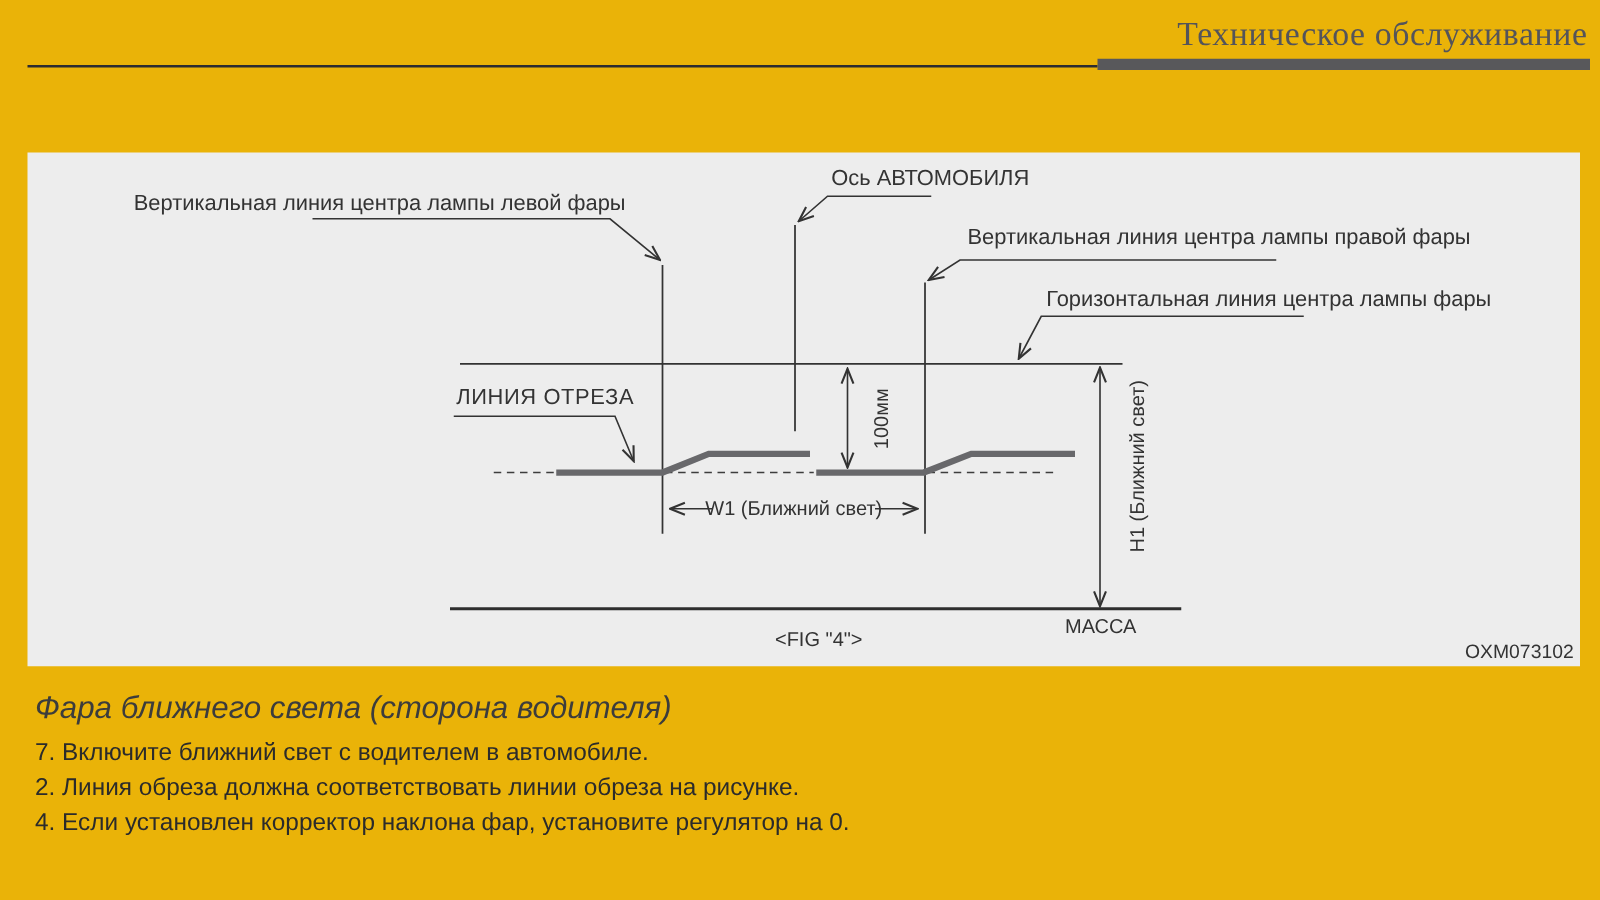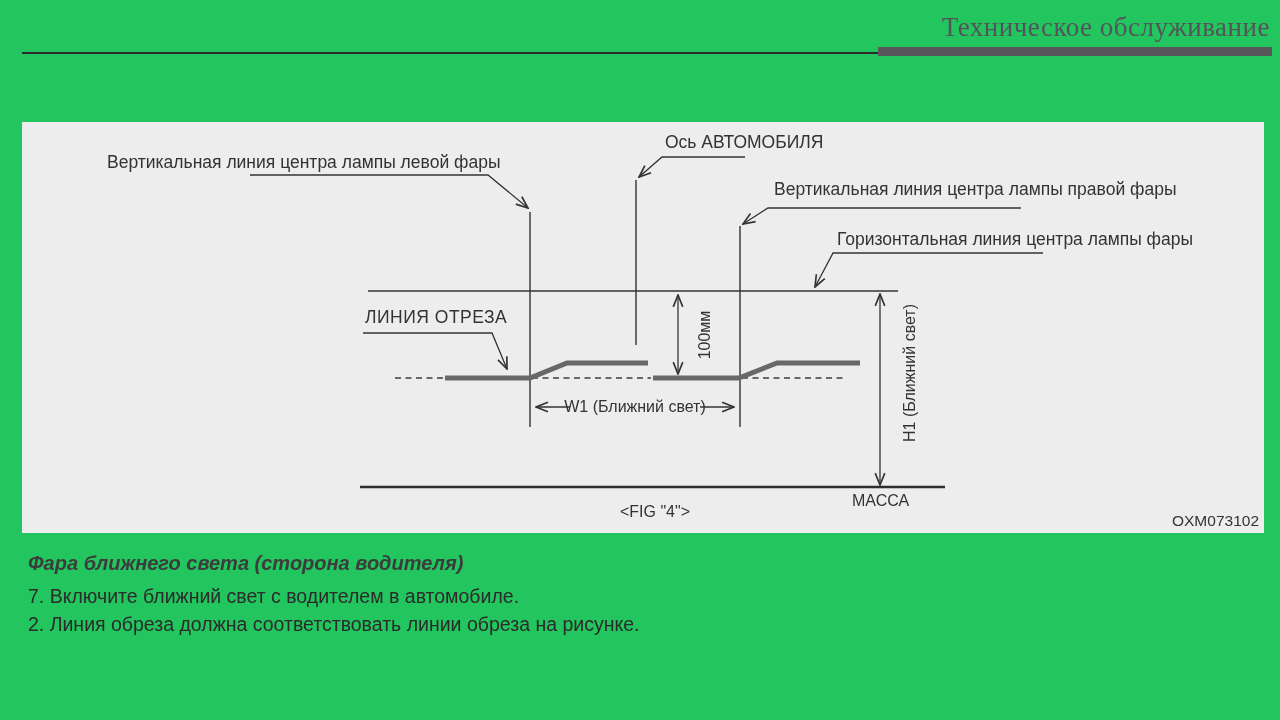--- a/index.html
+++ b/index.html
@@ -1,16 +1,16 @@
 <!DOCTYPE html>
 <html><head>
 <meta charset="utf-8">
 <style>
   html,body{margin:0;padding:0;background:#fff;}
-  .page{position:relative;width:1280px;height:720px;background:#22c55e;overflow:hidden;
+  .page{position:relative;width:1280px;height:720px;background:#eab308;overflow:hidden;
         font-family:"Liberation Sans", sans-serif;}
   
   .page-title{position:absolute;top:12px;right:10px;
               font-family:"Liberation Serif", serif;
               font-size:27px;color:#54545a;letter-spacing:0.5px;}
   .header-rule{position:absolute;left:22px;top:52px;width:856px;height:2px;background:#2c2c30;}
   .header-bar{position:absolute;left:878px;top:47px;width:394px;height:9px;background:#58585b;}
   
   .panel{position:absolute;left:22px;top:122px;width:1242px;height:411px;background:#ededed;}
   .panel svg{display:block;}
@@ -18,21 +18,21 @@
   .lbl{font-size:17.5px;}
   .lbl-caps{font-size:17.5px;letter-spacing:0.5px;}
   .dim{font-size:16px;}
   .thin{stroke:#333;stroke-width:1.4;fill:none;}
   .leader{stroke:#333;stroke-width:1.3;fill:none;}
   .dash{stroke:#3d3d3d;stroke-width:1.3;stroke-dasharray:6 4.5;fill:none;}
   .beam{stroke:#68686b;stroke-width:5;fill:none;}
   .ground{stroke:#2e2e2e;stroke-width:2.4;fill:none;}
   
   .instructions{position:absolute;left:28px;top:552px;color:#2d2d2d;}
-  .instr-heading{margin:0 0 7px 0;font-size:20px;font-weight:bold;font-style:italic;color:#3c3c3c;}
+  .instr-heading{margin:0 0 7px 0;font-size:25px;font-weight:normal;font-style:italic;color:#3c3c3c;}
   .instr-step{margin:0;font-size:19.5px;line-height:28px;color:#2b2b2b;}
 </style>
 </head>
 <body>
 
 <div class="page">
 
   <div class="page-title">Техническое обслуживание</div>
   <div class="header-rule"></div>
   <div class="header-bar"></div>
@@ -83,15 +83,16 @@
       <text class="dim" x="830" y="384">МАССА</text>
       <text class="dim" x="633" y="395" text-anchor="middle">&lt;FIG "4"&gt;</text>
       <text x="1237" y="404" text-anchor="end" font-size="15.5">OXM073102</text>
     </svg>
   </div>
 
   <div class="instructions">
     <p class="instr-heading">Фара ближнего света (сторона водителя)</p>
     <p class="instr-step">7. Включите ближний свет с водителем в автомобиле.</p>
     <p class="instr-step">2. Линия обреза должна соответствовать линии обреза на рисунке.</p>
+    <p class="instr-step">4. Если установлен корректор наклона фар, установите регулятор на 0.</p>
   </div>
 
 </div>
 
 </body></html>

